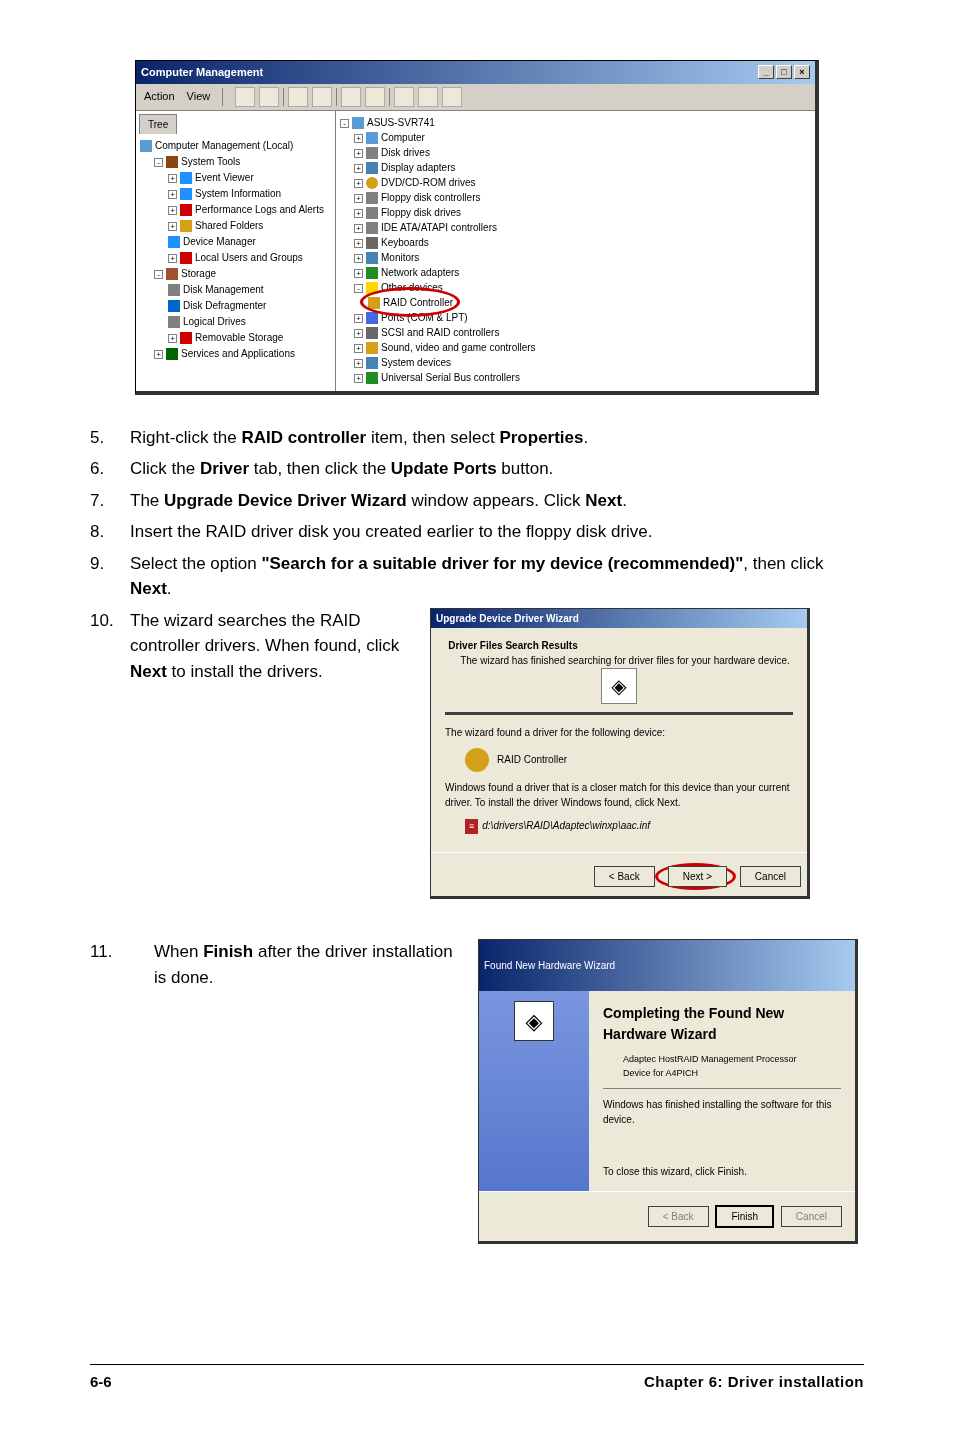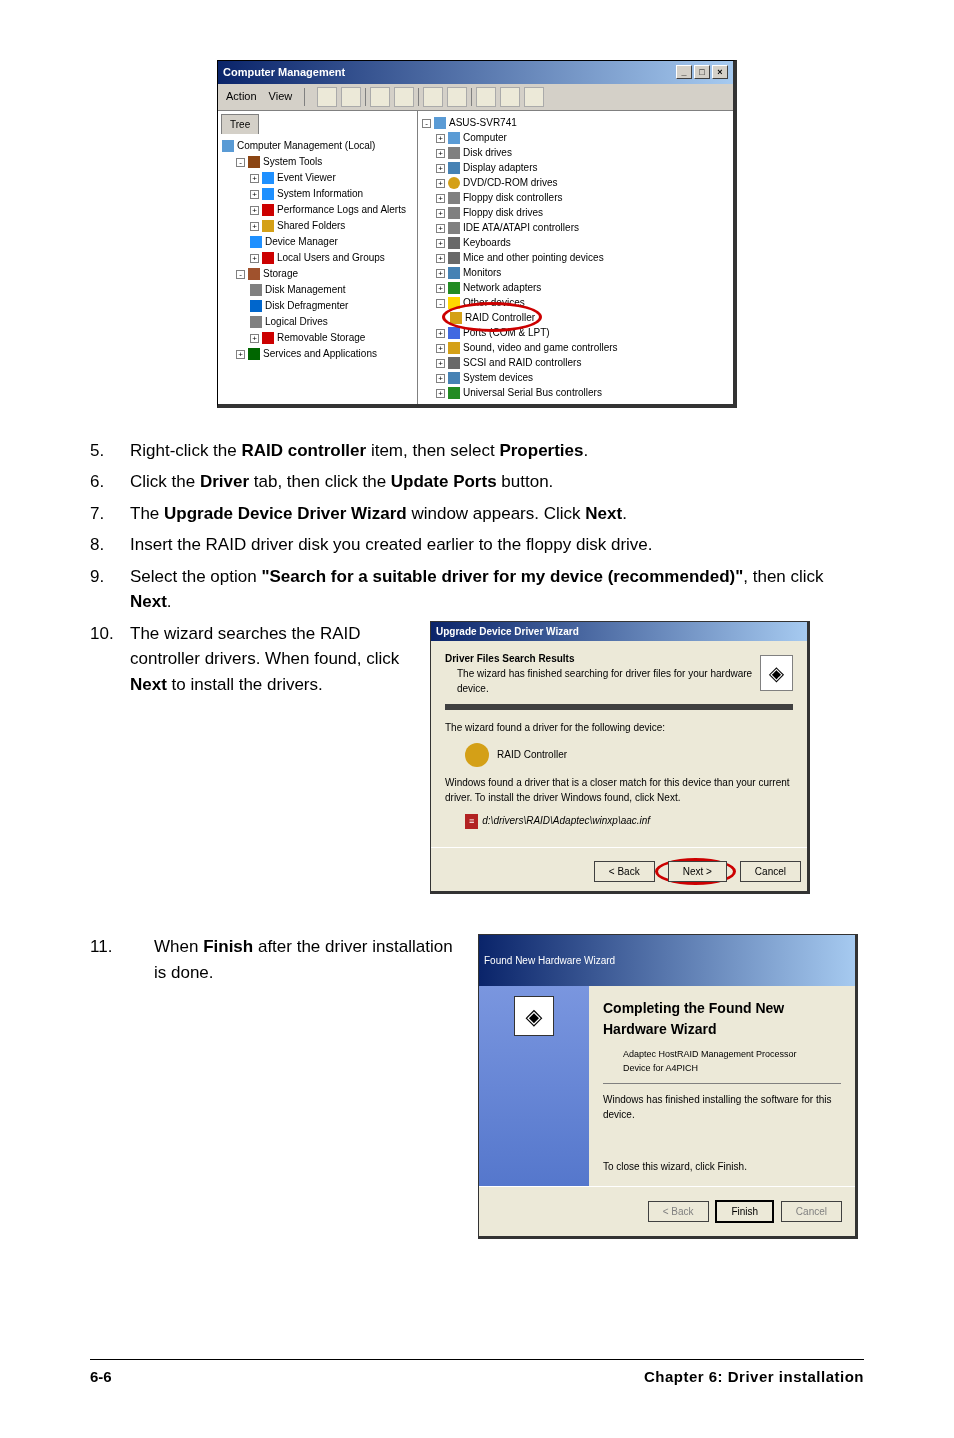--- a/index.html
+++ b/index.html
@@ -8,21 +8,21 @@
       background: #fff; 
       width: 954px; 
       padding: 60px 90px 40px 90px;
       font-size: 17px;
       line-height: 1.5;
       color: #000;
     }
     
     
     .win2k-window {
-      width: 520px;
+      width: 684px;
       margin: 0 auto 30px auto;
       border: 1px solid #000;
       border-right: 4px solid #333;
       border-bottom: 4px solid #333;
       background: #d4d0c8;
       font-size: 11px;
     }
     .titlebar {
       background: linear-gradient(to right, #0a246a, #a6caf0);
       color: #fff;
@@ -118,21 +118,21 @@
       border-bottom: 3px solid #333;
       background: #ece9d8;
       font-size: 10px;
       width: 380px;
     }
     .wizard-titlebar {
       background: linear-gradient(to right, #0a246a, #a6caf0);
       color: #fff; padding: 2px 5px; font-weight: bold;
     }
     .wizard-body { padding: 10px 14px; background: #ece9d8; }
-    .wizard-header-row { display: flex; justify-content: space-between; align-items: center; border-bottom: 6px solid #404040; padding-bottom: 8px; margin-bottom: 10px;}
+    .wizard-header-row { display: flex; justify-content: space-between; align-items: center; border-bottom: 3px solid #404040; padding-bottom: 8px; margin-bottom: 10px; flex-direction: column;}
     .wizard-hdricon { width: 36px; height: 36px; background: #fff; border: 1px solid #808080; display:flex; align-items:center; justify-content:center; font-size:20px; }
     .wizard-drv-icon { display:inline-block; width:24px; height:24px; background:#d4a017; border-radius:50%; margin-right:8px; vertical-align:middle;}
     .wizard-tag { display:inline-block; background:#b22222; color:#fff; padding:1px 4px; font-size:9px; margin-right:4px;}
     .wizard-buttons { text-align: right; padding: 10px 6px 6px 6px; border-top: 1px solid #fff; background:#ece9d8;}
     .wbtn { display:inline-block; padding: 2px 14px; border: 1px solid #404040; background:#ece9d8; font-size:10px; margin-left:4px;}
     .wbtn.disabled { color: #808080; }
     .circle2 { border: 3px solid #cc0000; border-radius: 50%; display:inline-block; padding: 0 6px;}
     
     
     .row11 { display: flex; gap: 24px; align-items: flex-start; margin-bottom: 120px;}
@@ -217,31 +217,30 @@
     <div class="cm-right">
       <div class="tree-item"><span class="exp">-</span><span class="ico ico-comp"></span><span>ASUS-SVR741</span></div>
       <div class="tree-item tree-l1"><span class="exp">+</span><span class="ico ico-comp"></span><span>Computer</span></div>
       <div class="tree-item tree-l1"><span class="exp">+</span><span class="ico ico-disk"></span><span>Disk drives</span></div>
       <div class="tree-item tree-l1"><span class="exp">+</span><span class="ico ico-display"></span><span>Display adapters</span></div>
       <div class="tree-item tree-l1"><span class="exp">+</span><span class="ico ico-dvd"></span><span>DVD/CD-ROM drives</span></div>
       <div class="tree-item tree-l1"><span class="exp">+</span><span class="ico ico-floppy"></span><span>Floppy disk controllers</span></div>
       <div class="tree-item tree-l1"><span class="exp">+</span><span class="ico ico-floppy"></span><span>Floppy disk drives</span></div>
       <div class="tree-item tree-l1"><span class="exp">+</span><span class="ico ico-ide"></span><span>IDE ATA/ATAPI controllers</span></div>
       <div class="tree-item tree-l1"><span class="exp">+</span><span class="ico ico-kb"></span><span>Keyboards</span></div>
-      <div class="tree-item tree-l1"><span class="exp">+</span><span class="ico ico-mouse"></span><span>Mice and other pointing devices</span></div>
       <div class="tree-item tree-l1"><span class="exp">+</span><span class="ico ico-monitor"></span><span>Monitors</span></div>
       <div class="tree-item tree-l1"><span class="exp">+</span><span class="ico ico-net"></span><span>Network adapters</span></div>
       <div class="tree-item tree-l1"><span class="exp">-</span><span class="ico ico-other"></span><span>Other devices</span></div>
       <div style="position:relative;">
         <div class="tree-item tree-l2"><span class="ico ico-raid"></span><span>RAID Controller</span></div>
         <div class="circle" style="left:20px; top:-8px;"></div>
       </div>
       <div class="tree-item tree-l1"><span class="exp">+</span><span class="ico ico-ports"></span><span>Ports (COM &amp; LPT)</span></div>
+      <div class="tree-item tree-l1"><span class="exp">+</span><span class="ico ico-scsi"></span><span>SCSI and RAID controllers</span></div>
       <div class="tree-item tree-l1"><span class="exp">+</span><span class="ico ico-sound"></span><span>Sound, video and game controllers</span></div>
-      <div class="tree-item tree-l1"><span class="exp">+</span><span class="ico ico-scsi"></span><span>SCSI and RAID controllers</span></div>
       <div class="tree-item tree-l1"><span class="exp">+</span><span class="ico ico-sysdev"></span><span>System devices</span></div>
       <div class="tree-item tree-l1"><span class="exp">+</span><span class="ico ico-usb"></span><span>Universal Serial Bus controllers</span></div>
     </div>
   </div>
 </div>
 
 <div class="instructions">
   <div class="inst-row">
     <div class="inst-num">5.</div>
     <div class="inst-text"><span>Right-click the </span><b>RAID controller</b><span> item, then select </span><b>Properties</b><span>.</span></div>

